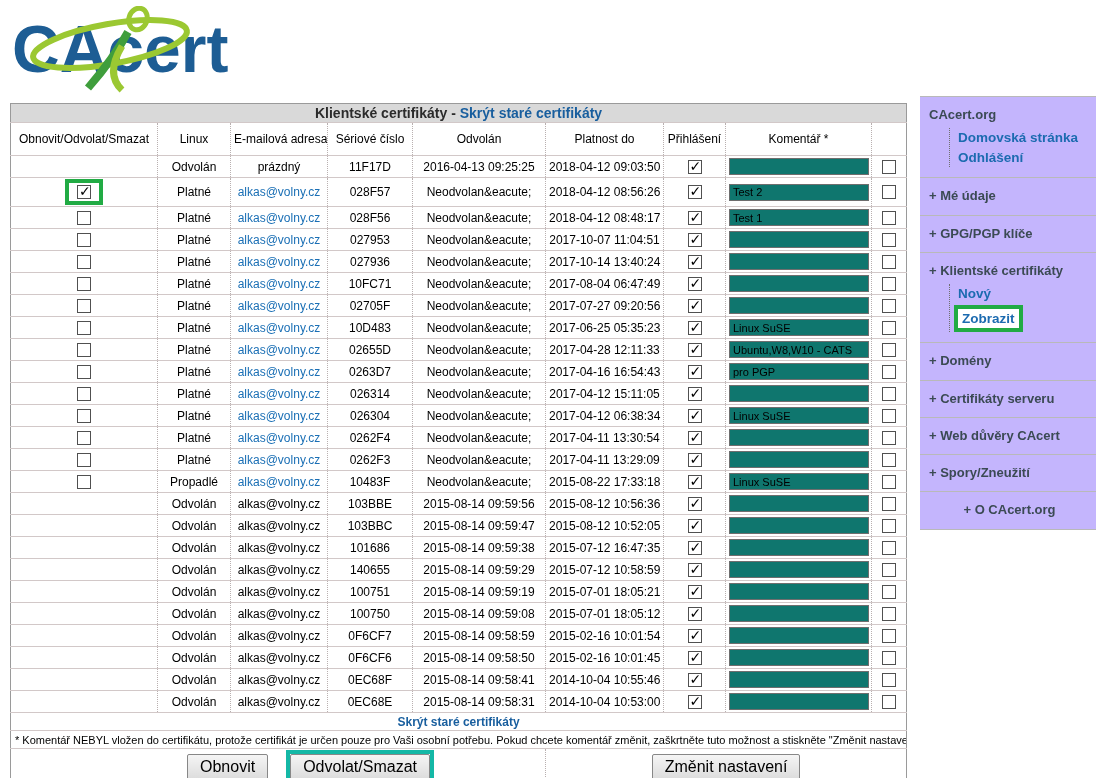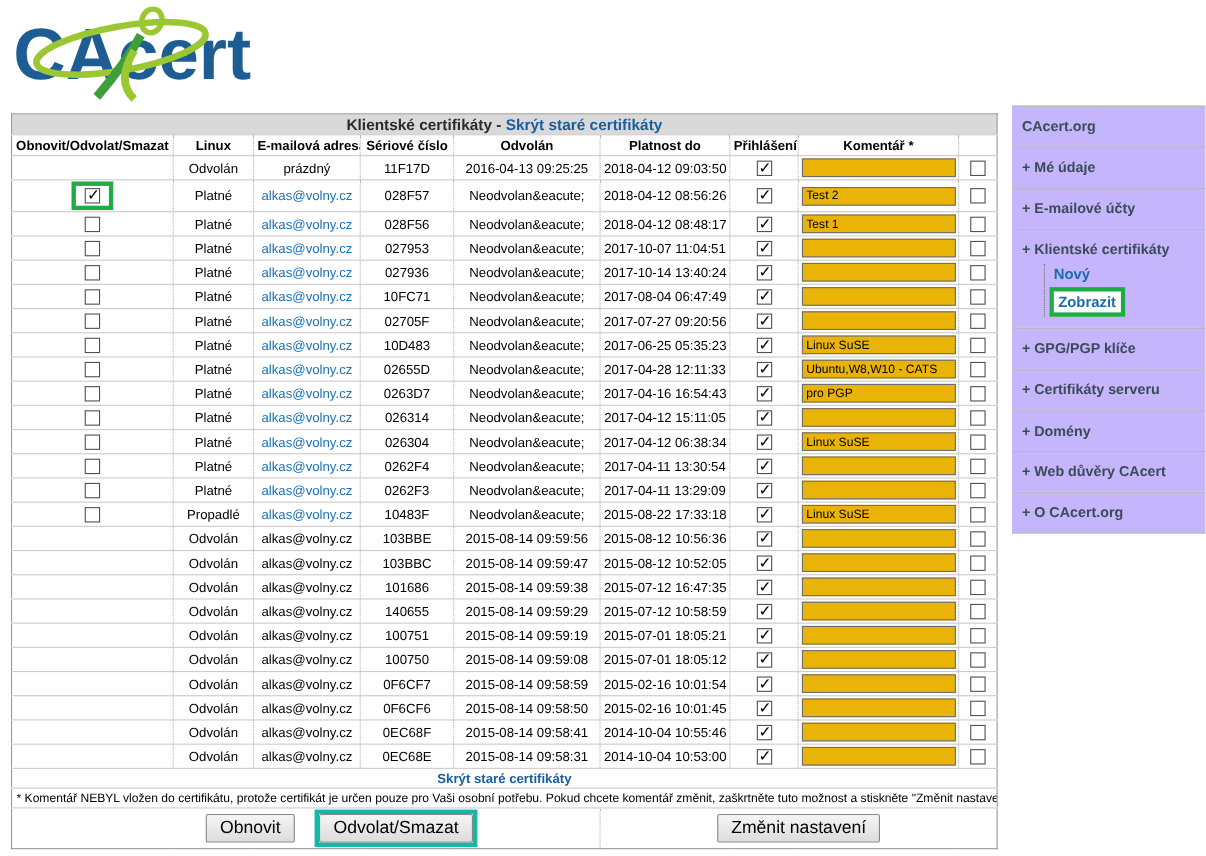--- a/index.html
+++ b/index.html
@@ -15,51 +15,51 @@
   .content { display:flex; align-items:flex-start; padding-left:10px; }
   .table-wrap { width:896px; margin-top:7px; }
   
   table.certs { width:896px; border-collapse:collapse; table-layout:fixed;
     border:1px solid #9a9a9a; font-size:12px; }
   table.certs td, table.certs th { padding:1px 3px; height:22px; vertical-align:middle;
     border-top:1px solid #d2c8c8; border-left:1px dotted #b9b0b0; overflow:hidden; white-space:nowrap; }
   table.certs td:first-child, table.certs th:first-child { border-left:none; }
   tr.title-row td { background:#d9d9d9; text-align:center; font-weight:bold; font-size:14px;
     height:19px; border-top:none; color:#2b2b2b; }
-  tr.colhead-row th { background:#fff; font-weight:bold; text-align:center; height:19px;margin-left:28px; }
+  tr.colhead-row th { background:#fff; font-weight:normal; text-align:center; height:33px;margin-left:28px; }
   td.c { text-align:center; }
   a.blue-link { color:#1a6fb5; text-decoration:none; }
   a.bold-link { color:#185e9e; font-weight:bold; text-decoration:none; }
   
   .cb { display:inline-block; width:14px; height:14px; border:1px solid #505050;
         background:#fff; position:relative; vertical-align:middle; }
   .cb.checked::after { content:"✓"; position:absolute; left:1px; top:-3px;
         font-size:14px; font-weight:bold; color:#000; line-height:16px; }
   
-  input.comment { width:140px; height:17px; border:1px solid #6e6e6e; background:#eab308;
+  input.comment { width:140px; height:17px; border:1px solid #6e6e6e; background:#0f766e;
         font-family:"Liberation Sans",sans-serif; font-size:11px; padding:0 3px; }
   
   .hl-cb  { display:inline-block; border:4px solid #21ab44; padding:2px 8px; line-height:0; background:#fff; }
   .hl-btn { display:inline-block; border:4px solid #14b8a6; line-height:0; }
   .hl-link{ display:inline-block; border:4px solid #21ab44; padding:0 4px; margin:1px 0 0 -4px; background:#fff; }
   
   tr.bottomlink-row td { text-align:center; height:18px; }
   tr.footnote-row td { text-align:left; font-size:11px; height:18px; padding-left:4px; }
   tr.buttons-row td { height:28px; }
   .btn { font-family:"Liberation Sans",sans-serif; font-size:16px; color:#000;
         background:linear-gradient(#f5f5f5,#dcdcdc); border:1px solid #878787;
         padding:3px 12px; border-radius:2px; }
   .btn-cell-left { padding-left:176px !important; }
   .btn-cell-right { text-align:center; }
   .gap { display:inline-block; width:18px; }
   
   .sidebar { width:176px; margin-left:14px; margin-top:0; }
   .side-sec { border-top:1px solid #b9b9b9; background:#c4b5fd; padding:10px 6px 10px 9px;
         color:#3b4a54; font-weight:bold; font-size:13px; line-height:1.25; }
-  .side-sec:last-child { border-bottom:1px solid #b9b9b9; }
+  .side-sec:last-child { border-bottom:1px solid #b9b9b9;text-align:center; }
   .side-links { margin:5px 0 0 20px; border-left:1px dotted #6f6f6f; padding-left:8px; }
   .side-links a { display:block; color:#1c6bb0; font-size:13.5px; font-weight:bold;
         text-decoration:none; line-height:1.45; }
 </style>
 </head>
 <body>
 
 <div class="logo-bar">
   <svg width="300" height="88" viewBox="0 0 300 88">
     <text x="2" y="66" font-family="Liberation Sans, sans-serif" font-size="66" font-weight="bold" fill="#1d5d94">CAcert</text>
@@ -395,40 +395,44 @@
             <button class="btn">Změnit nastavení</button>
           </td>
         </tr>
       </tfoot>
     </table>
   </div>
 
   <div class="sidebar">
       <div class="side-sec">
         <div>CAcert.org</div>
+        <div class="side-links">
+          <a href="#">Domovská stránka</a>
+          <a href="#">Odhlášení</a>
+        </div>
       </div>
       <div class="side-sec">
         <div>+ Mé údaje</div>
       </div>
       <div class="side-sec">
-        <div>+ E-mailové účty</div>
+        <div>+ GPG/PGP klíče</div>
       </div>
       <div class="side-sec">
         <div>+ Klientské certifikáty</div>
         <div class="side-links"><a href="#">Nový</a><span class="hl-link"><a href="#">Zobrazit</a></span></div>
       </div>
       <div class="side-sec">
-        <div>+ GPG/PGP klíče</div>
+        <div>+ Domény</div>
       </div>
       <div class="side-sec">
         <div>+ Certifikáty serveru</div>
       </div>
       <div class="side-sec">
-        <div>+ Domény</div>
-      </div>
-      <div class="side-sec">
         <div>+ Web důvěry CAcert</div>
+      </div>
+      <div class="side-sec">
+        <div>+ Spory/Zneužití</div>
       </div>
       <div class="side-sec">
         <div>+ O CAcert.org</div>
       </div>
     </div>
 </div>
 
 </body></html>

